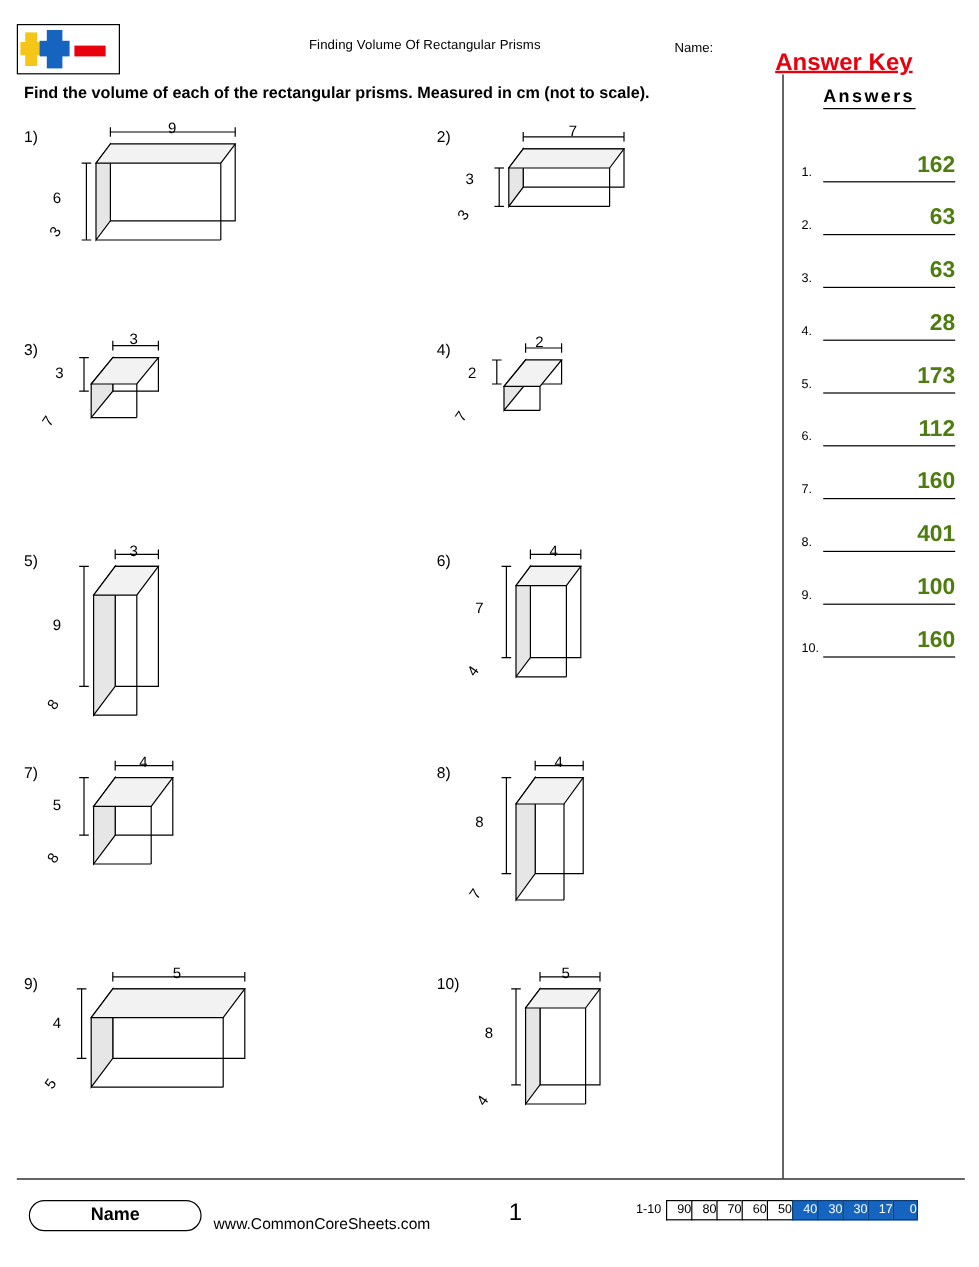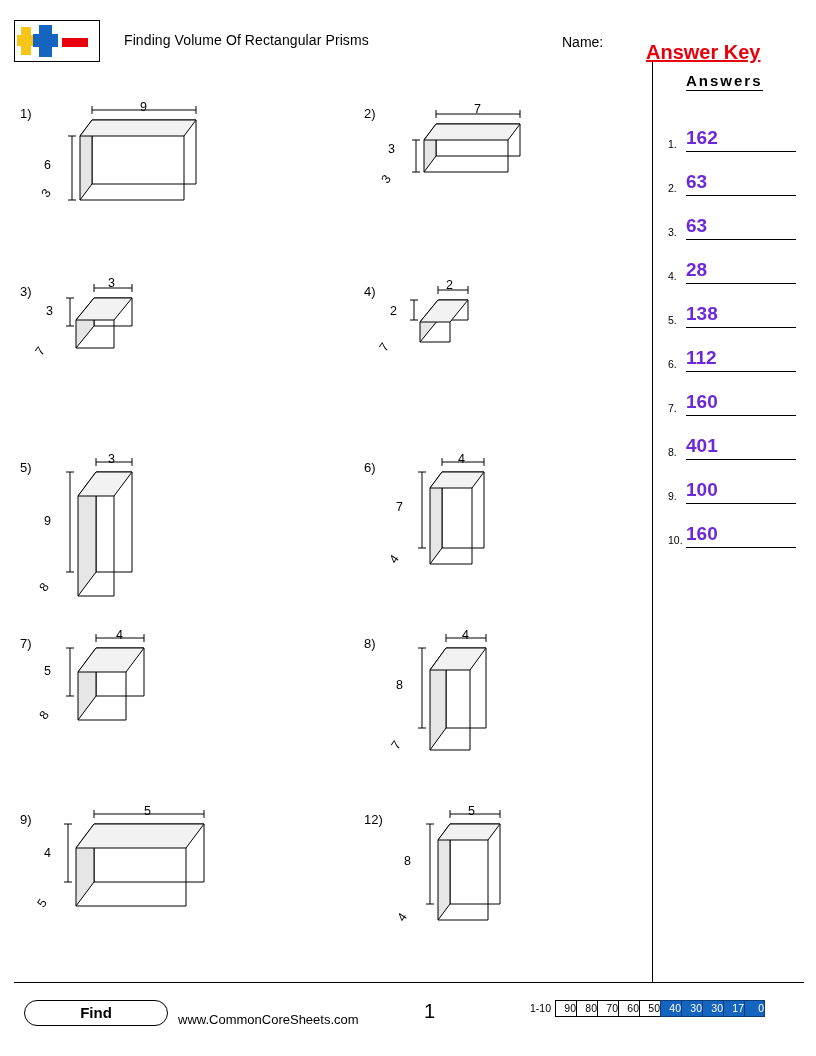--- a/index.html
+++ b/index.html
@@ -36,27 +36,28 @@
     height: 42px;
     border: 1px solid #000;
     box-sizing: border-box;
     background: #fff;
   }
   .logo svg { display: block; }
   .title {
     position: absolute;
     left: 110px; top: 12px;
     width: 460px;
-    font-size: 14px;
+    text-align: center;
+    font-size: 11px;
     letter-spacing: .1px;
   }
   .name-label {
     position: absolute;
     left: 548px; top: 14px;
-    font-size: 14px;
+    font-size: 11px;
   }
   .answer-key {
     position: absolute;
     left: 632px; top: 21px;
     font-size: 20px;
     font-weight: bold;
     color: #e8000d;
     text-decoration: underline;
   }
 
@@ -101,24 +102,24 @@
     position: absolute;
     left: 18px; bottom: 0;
     width: 110px;
     border-bottom: 1.2px solid #000;
     height: 1px;
   }
   .ans-val {
     position: absolute;
     left: 18px; bottom: 3px;
     width: 110px;
-    text-align: left;
+    text-align: right;
     font-size: 19px;
     font-weight: bold;
-    color: #6d28d9;
+    color: #4d7c0f;
   }
 
   
   .problem {
     position: absolute;
   }
   .pnum {
     position: absolute;
     font-size: 13px;
   }
@@ -206,20 +207,21 @@
         <rect x="24" y="4" width="13" height="32" fill="#1565c0"></rect>
         <rect x="18" y="13" width="25" height="13" fill="#1565c0"></rect>
         <rect x="47" y="17" width="26" height="9" fill="#e8000d"></rect>
       </svg>
     </div>
     <div class="title">Finding Volume Of Rectangular Prisms</div>
     <div class="name-label">Name:</div>
     <div class="answer-key">Answer Key</div>
   </div>
 
+  <div class="instructions">Find the volume of each of the rectangular prisms. Measured in cm (not to scale).</div>
 
   <div class="vrule"></div>
 
   <div class="answers-title">Answers</div>
 
   <div class="ans-row" style="top:108px">
     <span class="ans-num">1.</span>
     <span class="ans-val">162</span>
     <span class="ans-line"></span>
   </div>
@@ -233,21 +235,21 @@
     <span class="ans-val">63</span>
     <span class="ans-line"></span>
   </div>
   <div class="ans-row" style="top:240px">
     <span class="ans-num">4.</span>
     <span class="ans-val">28</span>
     <span class="ans-line"></span>
   </div>
   <div class="ans-row" style="top:284px">
     <span class="ans-num">5.</span>
-    <span class="ans-val">138</span>
+    <span class="ans-val">173</span>
     <span class="ans-line"></span>
   </div>
   <div class="ans-row" style="top:328px">
     <span class="ans-num">6.</span>
     <span class="ans-val">112</span>
     <span class="ans-line"></span>
   </div>
   <div class="ans-row" style="top:372px">
     <span class="ans-num">7.</span>
     <span class="ans-val">160</span>
@@ -443,41 +445,41 @@
       <line x1="12" y1="20" x2="12" y2="78" stroke="#000"></line>
       <line x1="8" y1="20" x2="16" y2="20" stroke="#000"></line>
       <line x1="8" y1="78" x2="16" y2="78" stroke="#000"></line>
     </svg>
     <span class="dim" style="left:124px; top:0px;">5</span>
     <span class="dim" style="left:24px; top:42px;">4</span>
     <span class="dim rot" style="left:26px; top:92px;">5</span>
   </div>
 
   <div class="problem" style="left:364px; top:804px; width:280px; height:140px;">
-    <span class="pnum" style="left:0; top:8px;">12)</span>
+    <span class="pnum" style="left:0; top:8px;">10)</span>
     <svg class="fig" style="left:44px; top:0;" width="180" height="140" viewBox="0 0 180 140">
       <line x1="42" y1="6" x2="42" y2="14" stroke="#000"></line>
       <line x1="92" y1="6" x2="92" y2="14" stroke="#000"></line>
       <line x1="42" y1="10" x2="92" y2="10" stroke="#000"></line>
       <polygon points="42,20 92,20 92,100 42,100" fill="#ffffff" stroke="#000"></polygon>
       <polygon points="42,20 30,36 30,116 42,100" fill="#e6e6e6" stroke="#000"></polygon>
       <polygon points="42,20 30,36 80,36 92,20" fill="#f2f2f2" stroke="#000"></polygon>
       <line x1="30" y1="116" x2="80" y2="116" stroke="#000"></line>
       <line x1="80" y1="36" x2="80" y2="116" stroke="#000"></line>
       <line x1="22" y1="20" x2="22" y2="100" stroke="#000"></line>
       <line x1="18" y1="20" x2="26" y2="20" stroke="#000"></line>
       <line x1="18" y1="100" x2="26" y2="100" stroke="#000"></line>
     </svg>
     <span class="dim" style="left:104px; top:0px;">5</span>
     <span class="dim" style="left:40px; top:50px;">8</span>
     <span class="dim rot" style="left:42px; top:106px;">4</span>
   </div>
 
   <div class="footer-rule"></div>
-  <div class="math-badge">Find</div>
+  <div class="math-badge">Name</div>
   <div class="site">www.CommonCoreSheets.com</div>
   <div class="pagenum">1</div>
   <div class="scale">
     <span class="lbl">1-10</span>
     <span class="cell">90</span>
     <span class="cell">80</span>
     <span class="cell">70</span>
     <span class="cell">60</span>
     <span class="cell">50</span>
     <span class="cell hl">40</span>

